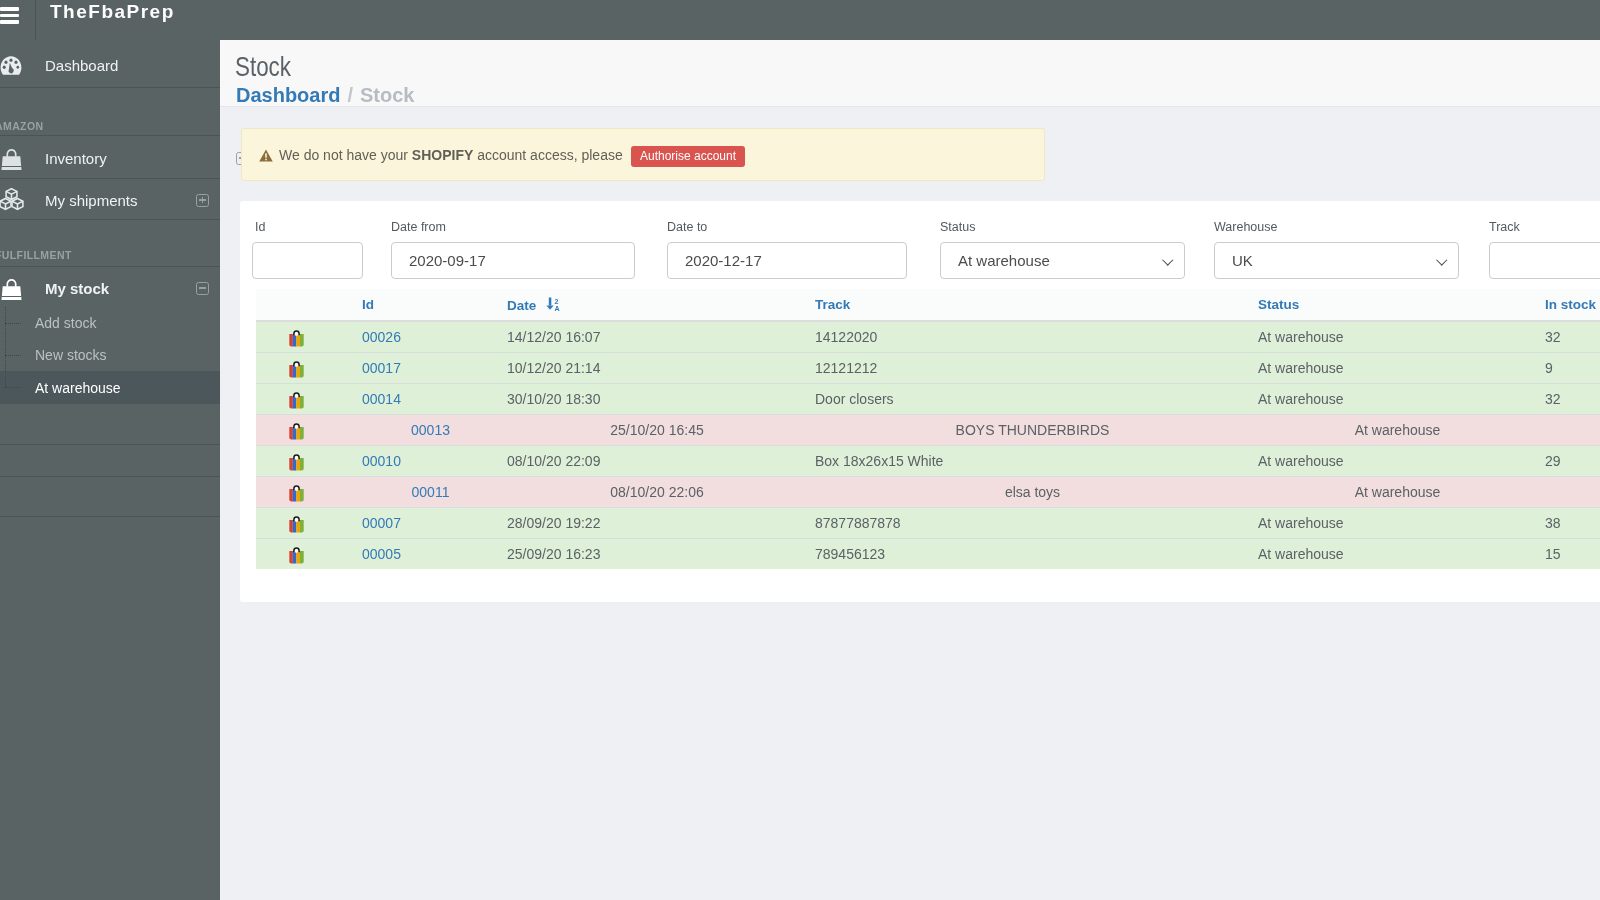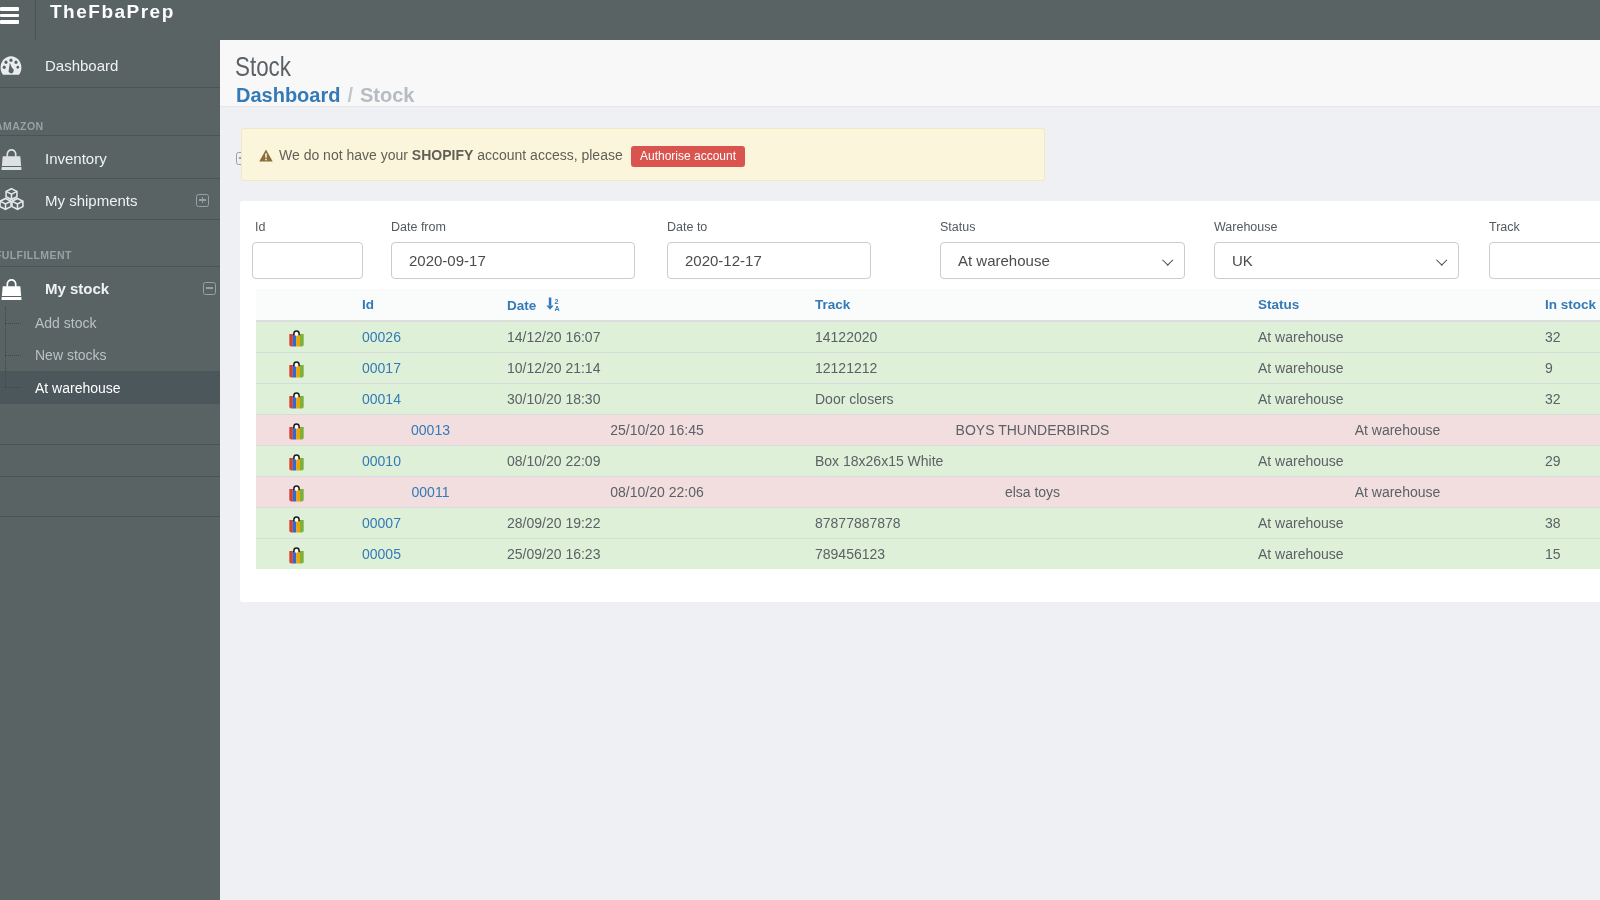--- a/index.html
+++ b/index.html
@@ -117,21 +117,21 @@
     <span class="txt">My shipments</span>
     <span class="pm plus">
         <i></i>
         <b></b>
       </span>
   </div>
   <div class="sline" style="top:179px"></div>
   <div class="sec" style="top:209px">FULFILLMENT</div>
   <div class="sline" style="top:226px"></div>
 
-  <div class="mi" style="top:227px;height:40px;font-weight:bold;padding-left:7px;">
+  <div class="mi" style="top:227px;height:40px;font-weight:bold;">
     <span class="ico">
       <svg width="23" height="23" viewBox="0 0 23 23">
           <path fill="none" stroke="#fff" stroke-width="1.7" d="M7.3 9.3 V6.5 a4.2 4.2 0 0 1 8.4 0 V9.3"></path>
           <path fill="#fff" d="M2.7 8.7 h17.6 l1.2 13.8 h-20 Z"></path>
           <path stroke="#596364" stroke-width="1.1" d="M1.6 19 h19.8"></path>
         </svg>
     </span>
     <span class="txt">My stock</span>
     <span class="pm">
         <i></i>
@@ -171,21 +171,21 @@
   <div class="msg">We do not have your <b>SHOPIFY</b> account access, please</div>
   <div id="abtn">Authorise account</div>
 </div>
 
 <div id="card" class="abs">
   <div class="flab" style="left:15px">Id</div>
   <div class="fin" style="left:12px;width:111px;"></div>
   <div class="flab" style="left:151px">Date from</div>
   <div class="fin" style="left:151px;width:244px;">2020-09-17</div>
   <div class="flab" style="left:427px">Date to</div>
-  <div class="fin" style="left:427px;width:204px;">2020-12-17</div>
+  <div class="fin" style="left:427px;width:240px;">2020-12-17</div>
   <div class="flab" style="left:700px">Status</div>
   <div class="fin" style="left:700px;width:245px;">At warehouse<span class="chev" style="right:13px"></span></div>
   <div class="flab" style="left:974px">Warehouse</div>
   <div class="fin" style="left:974px;width:245px;">UK<span class="chev" style="right:13px"></span></div>
   <div class="flab" style="left:1249px">Track</div>
   <div class="fin" style="left:1249px;width:244px;"></div>
 
   <table>
     <colgroup>
         <col class="c1">

